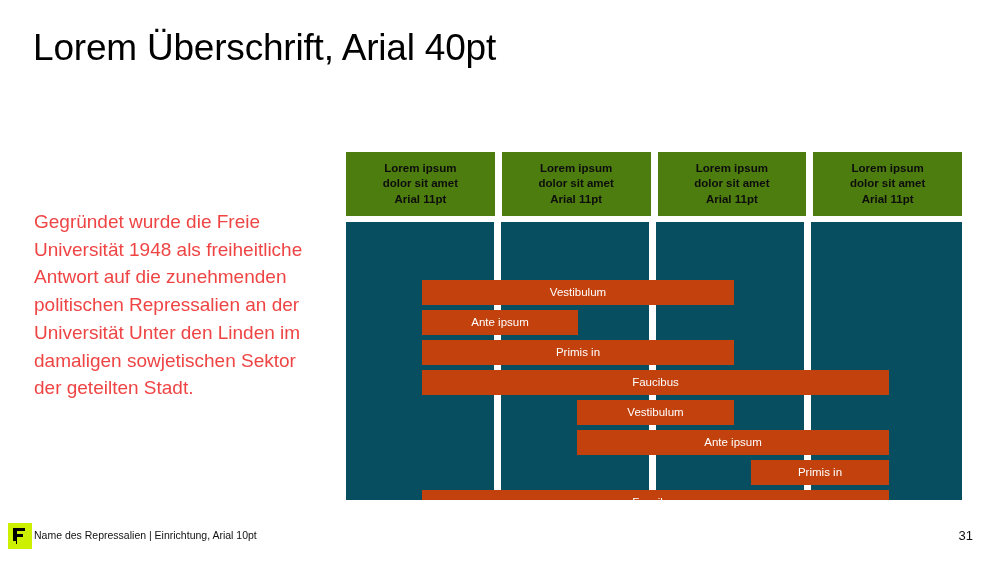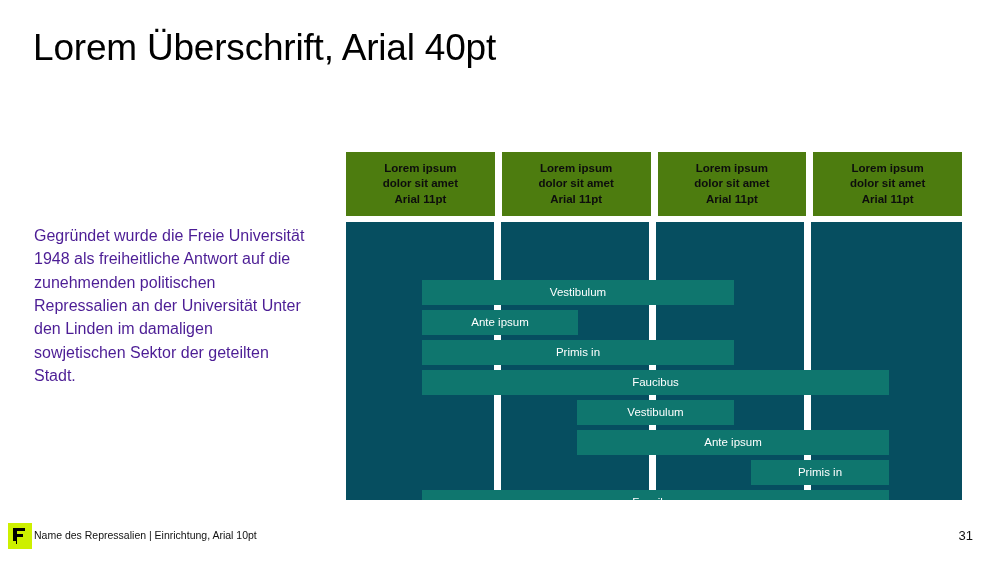--- a/index.html
+++ b/index.html
@@ -27,25 +27,25 @@
     letter-spacing: -0.2px;
     line-height: 1.12;
     color: #000000;
     white-space: nowrap;
   }
 
   
   #body-text {
     position: absolute;
     left: 34px;
-    top: 224px;
+    top: 208px;
     width: 272px;
-    font-size: 16px;
+    font-size: 19px;
     line-height: 1.46;
-    color: #4c1d95;
+    color: #ef4444;
   }
 
   
   #gantt {
     position: absolute;
     left: 346px;
     top: 152px;
     width: 616px;
     height: 348px;
   }
@@ -92,21 +92,21 @@
     position: absolute;
     top: 0;
     width: 7px;
     height: 100%;
     background: #ffffff;
   }
 
   .bar {
     position: absolute;
     height: 25px;
-    background: #0f766e;
+    background: #c2410c;
     display: flex;
     align-items: center;
     justify-content: center;
     box-sizing: border-box;
   }
   .bar-label {
     font-size: 11.5px;
     color: #ffffff;
     line-height: 1;
     white-space: nowrap;

